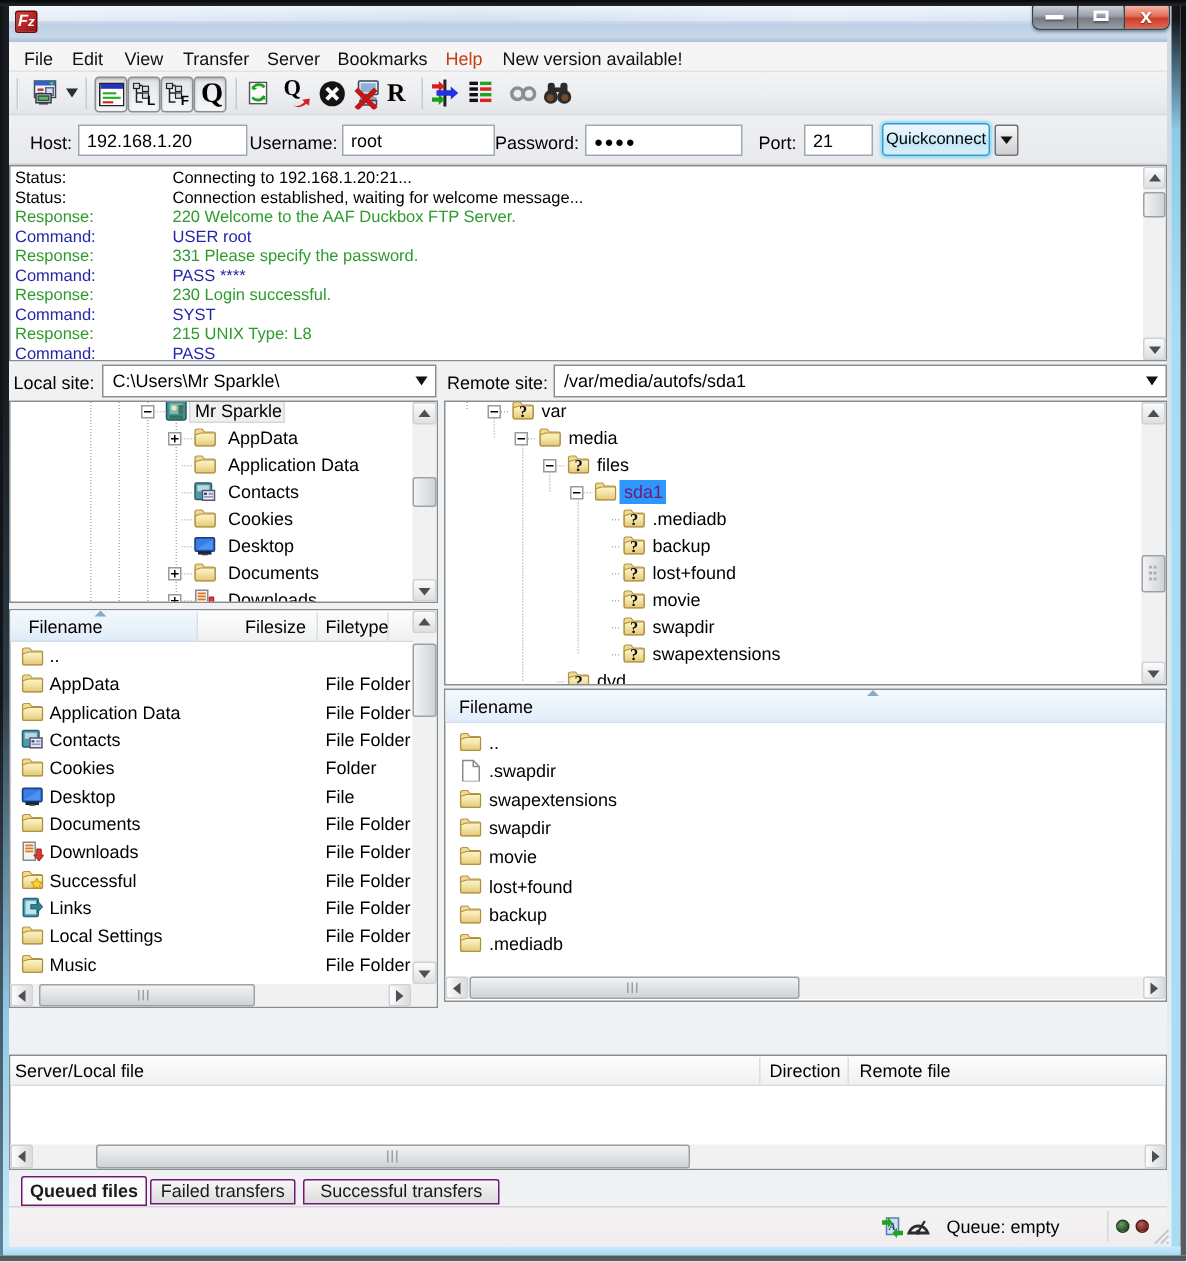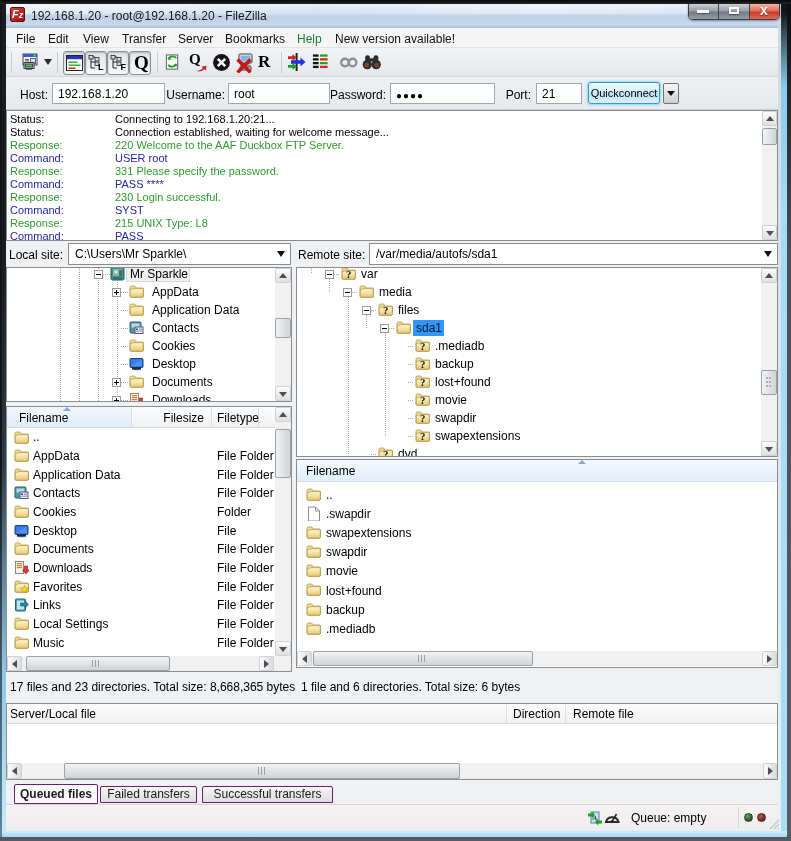--- a/index.html
+++ b/index.html
@@ -33,40 +33,39 @@
 <div class="a" style="left:778px;top:4px;width:3px;height:833px;background:linear-gradient(180deg,#cfd9e2,#e8f1f7)"></div>
 <div class="a" style="left:781px;top:4px;width:6px;height:833px;background:linear-gradient(180deg,#14171a 1%,#3d5a6b 4%,#8ccbe8 10%,#a5dcf5 25%,#aadcf4)"></div>
 <div class="a" style="left:787px;top:4px;width:4px;height:833px;background:linear-gradient(180deg,#0c0d0f,#4b4e52 30%,#595c60)"></div>
 <div class="a" style="left:2px;top:831px;width:785px;height:6px;background:linear-gradient(180deg,#cdeafb,#a5daf2)"></div>
 <div class="a" style="left:0;top:837px;width:791px;height:4px;background:linear-gradient(180deg,#515458,#5a5d61)"></div>
 
 <div class="a" style="left:6px;top:4px;width:772px;height:24px;background:linear-gradient(180deg,#e6eef7,#cddcee 40%,#bed0e6 55%,#c8d8ea 85%,#a9bfd8)"></div>
 <div class="a" style="left:6px;top:4px;width:772px;height:10px;background:linear-gradient(100deg,rgba(255,255,255,.5),rgba(255,255,255,.12) 40%,rgba(255,255,255,.45) 70%,rgba(255,255,255,.1))"></div>
 <div class="a" style="left:10px;top:7px;width:15px;height:15px;background:linear-gradient(135deg,#d93b3b,#9c1215);border:1px solid #6a0d0d;border-radius:2px"></div>
 <div class="a" style="left:12px;top:8px;font-size:11px;font-weight:bold;color:#fff;font-style:italic">F<span style="font-size:9px">z</span></div>
-<div class="a t12" style="left:31px;top:9px;color:#15181c">192.168.1.20 - root@192.168.1.20 - FileZilla</div>
 
 <div class="a" style="left:688px;top:4px;width:92px;height:16px;border-radius:0 0 5px 5px;box-shadow:0 1px 2px rgba(90,110,130,.7),inset 0 0 0 1px #3a4046"></div>
 <div class="a" style="left:689px;top:4px;width:29px;height:15px;background:linear-gradient(180deg,#c9cfd6,#99a0a8 45%,#747b83 55%,#979ea6);border-radius:0 0 0 4px"></div>
 <div class="a" style="left:719px;top:4px;width:30px;height:15px;background:linear-gradient(180deg,#c9cfd6,#99a0a8 45%,#747b83 55%,#979ea6)"></div>
 <div class="a" style="left:750px;top:4px;width:29px;height:15px;background:linear-gradient(180deg,#f6b2a2,#e2705c 45%,#cd3d2a 55%,#dd6a54);border-radius:0 0 4px 0"></div>
 <div class="a" style="left:718px;top:4px;width:1px;height:15px;background:#3f444a"></div>
 <div class="a" style="left:749px;top:4px;width:1px;height:15px;background:#3f444a"></div>
 <div class="a" style="left:697px;top:10px;width:12px;height:3px;background:#fff;box-shadow:0 1px 1px #555"></div>
 <div class="a" style="left:729px;top:7px;width:10px;height:7px;border:2px solid #fff;box-shadow:0 1px 1px #555"></div>
 <div class="a" style="left:757px;top:3px;width:14px;height:14px;color:#fff;font-size:14px;font-weight:bold;text-align:center;line-height:14px;text-shadow:0 1px 1px #7a1d12">x</div>
 
 <div class="a" style="left:6px;top:28px;width:772px;height:20px;background:#f5f5f5;border-bottom:1px solid #e2e2e2"></div>
 <div class="a t12" style="left:16px;top:32px;color:#101010">File</div>
 <div class="a t12" style="left:48px;top:32px;color:#101010">Edit</div>
 <div class="a t12" style="left:83px;top:32px;color:#101010">View</div>
 <div class="a t12" style="left:122px;top:32px;color:#101010">Transfer</div>
 <div class="a t12" style="left:178px;top:32px;color:#101010">Server</div>
 <div class="a t12" style="left:225px;top:32px;color:#101010">Bookmarks</div>
-<div class="a t12" style="left:297px;top:32px;color:#15803d">Help</div>
+<div class="a t12" style="left:297px;top:32px;color:#c2410c">Help</div>
 <div class="a t12" style="left:335px;top:32px;color:#101010">New version available!</div>
 
 <div class="a" style="left:6px;top:48px;width:772px;height:29px;background:linear-gradient(180deg,#f3f4f6,#eaebee 70%,#e3e5e8);border-bottom:1px solid #d5d7da"></div>
 <div class="a" style="left:11px;top:52px;width:2px;height:21px;background:#c9cdd3;border-right:1px solid #eef1f5"></div>
 
 <svg class="a" style="left:21px;top:53px" width="17" height="17" viewBox="0 0 17 17">
 <rect x="2" y="1" width="14" height="11" fill="#f0f3f8" stroke="#445"></rect>
 <rect x="2" y="1" width="14" height="3" fill="#2e62c8"></rect>
 <circle cx="13.5" cy="2.5" r="1.2" fill="#50c050"></circle>
 <rect x="4" y="6" width="4" height="1.6" fill="#c03030"></rect>
@@ -370,21 +369,21 @@
       </svg>
 <div class="a t12" style="left:101px;top:35px">files</div>
 <div class="doth" style="left:92px;top:60px;width:6px"></div>
 <div class="exp" style="left:83px;top:56px">
         <i></i>
       </div>
 <svg class="a" style="left:99px;top:52px" width="15" height="15" viewBox="0 0 15 15">
         <use href="#fold"></use>
       </svg>
 <div class="a" style="left:116px;top:52px;width:31px;height:16px;background:#2f96fb"></div>
-<div class="a t12" style="left:119px;top:53px;color:#0f172a">sda1</div>
+<div class="a t12" style="left:119px;top:53px;color:#701a75">sda1</div>
 <div class="doth" style="left:111px;top:78px;width:6px"></div>
 <svg class="a" style="left:118px;top:70px" width="15" height="15" viewBox="0 0 15 15">
         <use href="#foldq"></use>
       </svg>
 <div class="a t12" style="left:138px;top:71px">.mediadb</div>
 <div class="doth" style="left:111px;top:96px;width:6px"></div>
 <svg class="a" style="left:118px;top:88px" width="15" height="15" viewBox="0 0 15 15">
         <use href="#foldq"></use>
       </svg>
 <div class="a t12" style="left:138px;top:89px">backup</div>
@@ -469,21 +468,21 @@
 <div class="a t12" style="left:33px;top:542px">Documents</div>
 <div class="a t12" style="left:217px;top:542px">File Folder</div>
 <svg class="a" style="left:14px;top:560px" width="15" height="15" viewBox="0 0 15 15">
       <use href="#down"></use>
     </svg>
 <div class="a t12" style="left:33px;top:561px">Downloads</div>
 <div class="a t12" style="left:217px;top:561px">File Folder</div>
 <svg class="a" style="left:14px;top:579px" width="15" height="15" viewBox="0 0 15 15">
       <use href="#fav"></use>
     </svg>
-<div class="a t12" style="left:33px;top:580px">Favorites</div>
+<div class="a t12" style="left:33px;top:580px">Successful</div>
 <div class="a t12" style="left:217px;top:580px">File Folder</div>
 <svg class="a" style="left:14px;top:597px" width="15" height="15" viewBox="0 0 15 15">
       <use href="#links"></use>
     </svg>
 <div class="a t12" style="left:33px;top:598px">Links</div>
 <div class="a t12" style="left:217px;top:598px">File Folder</div>
 <svg class="a" style="left:14px;top:616px" width="15" height="15" viewBox="0 0 15 15">
       <use href="#fold"></use>
     </svg>
 <div class="a t12" style="left:33px;top:617px">Local Settings</div>
@@ -503,21 +502,20 @@
 
 <div class="sbtrack" style="left:7px;top:656px;width:284px;height:15px"></div>
 <div class="sbtn sbtnh" style="left:7px;top:656px;width:15px;height:15px"></div>
 <div class="arr" style="left:12px;top:660px;border-top:4px solid transparent;border-bottom:4px solid transparent;border-right:5px solid #4a5055"></div>
 <div class="thumbh" style="left:26px;top:656px;width:144px;height:15px"></div>
 <div class="a" style="left:92px;top:660px;width:1px;height:7px;background:#9aa0a6"></div>
 <div class="a" style="left:95px;top:660px;width:1px;height:7px;background:#9aa0a6"></div>
 <div class="a" style="left:98px;top:660px;width:1px;height:7px;background:#9aa0a6"></div>
 <div class="sbtn sbtnh" style="left:259px;top:656px;width:15px;height:15px"></div>
 <div class="arr" style="left:264px;top:660px;border-top:4px solid transparent;border-bottom:4px solid transparent;border-left:5px solid #4a5055"></div>
-<div class="a t12" style="left:10px;top:680px">17 files and 23 directories. Total size: 8,668,365 bytes</div>
 <div class="panel" style="left:296px;top:459px;width:482px;height:209px;overflow:hidden"></div>
 
 <div class="a" style="left:297px;top:460px;width:480px;height:22px;background:linear-gradient(180deg,#f4f9fe,#e9f2fb 60%,#e0edf9);border-bottom:1px solid #cfdeee"></div>
 <div class="a t12" style="left:306px;top:464px">Filename</div>
 <div class="arr" style="left:578px;top:460px;border-left:4px solid transparent;border-right:4px solid transparent;border-bottom:4px solid #88aacc"></div>
 <svg class="a" style="left:306px;top:487px" width="15" height="15" viewBox="0 0 15 15">
       <use href="#fold"></use>
     </svg>
 <div class="a t12" style="left:326px;top:488px">..</div>
 <svg class="a" style="left:306px;top:506px" width="15" height="15" viewBox="0 0 15 15">
@@ -551,21 +549,20 @@
 
 <div class="sbtrack" style="left:297px;top:651px;width:480px;height:15px"></div>
 <div class="sbtn sbtnh" style="left:297px;top:651px;width:15px;height:15px"></div>
 <div class="arr" style="left:302px;top:655px;border-top:4px solid transparent;border-bottom:4px solid transparent;border-right:5px solid #4a5055"></div>
 <div class="thumbh" style="left:313px;top:651px;width:220px;height:15px"></div>
 <div class="a" style="left:418px;top:655px;width:1px;height:7px;background:#9aa0a6"></div>
 <div class="a" style="left:421px;top:655px;width:1px;height:7px;background:#9aa0a6"></div>
 <div class="a" style="left:424px;top:655px;width:1px;height:7px;background:#9aa0a6"></div>
 <div class="sbtn sbtnh" style="left:762px;top:651px;width:15px;height:15px"></div>
 <div class="arr" style="left:767px;top:655px;border-top:4px solid transparent;border-bottom:4px solid transparent;border-left:5px solid #4a5055"></div>
-<div class="a t12" style="left:301px;top:680px">1 file and 6 directories. Total size: 6 bytes</div>
 <div class="panel" style="left:6px;top:703px;width:772px;height:77px;overflow:hidden"></div>
 
 <div class="hdr" style="left:7px;top:704px;width:770px;height:20px"></div>
 <div class="a t12" style="left:10px;top:707px">Server/Local file</div>
 <div class="hdrdiv" style="left:506px;top:705px;height:18px"></div>
 <div class="a t12" style="left:513px;top:707px">Direction</div>
 <div class="hdrdiv" style="left:565px;top:705px;height:18px"></div>
 <div class="a t12" style="left:573px;top:707px">Remote file</div>
 
 <div class="sbtrack" style="left:7px;top:763px;width:770px;height:16px"></div>

